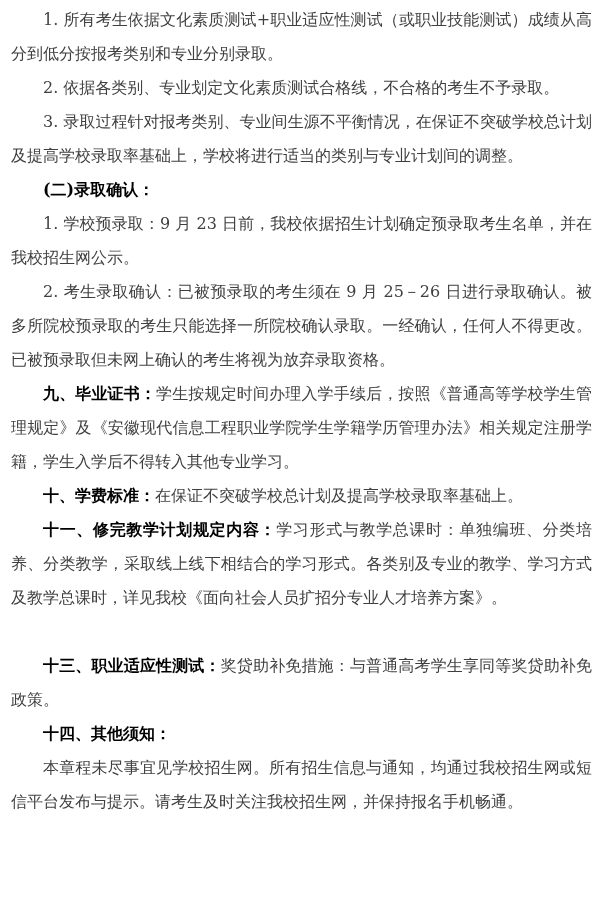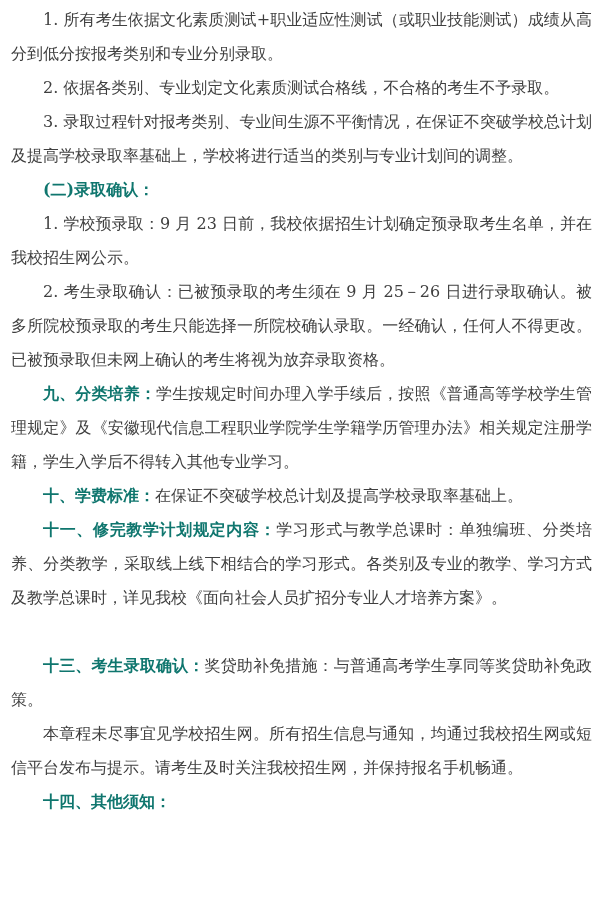--- a/index.html
+++ b/index.html
@@ -22,41 +22,41 @@
     color: #3f3f3f;
   }
   .para {
     margin: 0;
     text-indent: 2em;
     text-align: justify;
     word-break: break-all;
   }
   .para b {
     font-weight: bold;
-    color: #0f766e;
+    color: #000000;
   }
   .para.block-indent {
     margin-left: 2em;
     text-indent: 0;
   }
   .para.blank {
     height: 34px;
     text-indent: 0;
   }
 </style>
 </head>
 <body>
 
 <div class="doc" id="document-body">
     <p class="para"><span>1. 所有考生依据文化素质测试+职业适应性测试（或职业技能测试）成绩从高分到低分按报考类别和专业分别录取。</span></p>
     <p class="para"><span>2. 依据各类别、专业划定文化素质测试合格线，不合格的考生不予录取。</span></p>
     <p class="para"><span>3. 录取过程针对报考类别、专业间生源不平衡情况，在保证不突破学校总计划及提高学校录取率基础上，学校将进行适当的类别与专业计划间的调整。</span></p>
     <p class="para"><b>(二)录取确认：</b></p>
     <p class="para"><span>1. 学校预录取：9 月 23 日前，我校依据招生计划确定预录取考生名单，并在我校招生网公示。</span></p>
     <p class="para"><span>2. 考生录取确认：已被预录取的考生须在 9 月 25－26 日进行录取确认。被多所院校预录取的考生只能选择一所院校确认录取。一经确认，任何人不得更改。已被预录取但未网上确认的考生将视为放弃录取资格。</span></p>
-    <p class="para"><b>九、分类培养：</b><span>学生按规定时间办理入学手续后，按照《普通高等学校学生管理规定》及《安徽现代信息工程职业学院学生学籍学历管理办法》相关规定注册学籍，学生入学后不得转入其他专业学习。</span></p>
+    <p class="para"><b>九、毕业证书：</b><span>学生按规定时间办理入学手续后，按照《普通高等学校学生管理规定》及《安徽现代信息工程职业学院学生学籍学历管理办法》相关规定注册学籍，学生入学后不得转入其他专业学习。</span></p>
     <p class="para"><b>十、学费标准：</b><span>在保证不突破学校总计划及提高学校录取率基础上。</span></p>
     <p class="para"><b>十一、修完教学计划规定内容：</b><span>学习形式与教学总课时：单独编班、分类培养、分类教学，采取线上线下相结合的学习形式。各类别及专业的教学、学习方式及教学总课时，详见我校《面向社会人员扩招分专业人才培养方案》。</span></p>
     <p class="para blank"></p>
-    <p class="para"><b>十三、考生录取确认：</b><span>奖贷助补免措施：与普通高考学生享同等奖贷助补免政策。</span></p>
+    <p class="para"><b>十三、职业适应性测试：</b><span>奖贷助补免措施：与普通高考学生享同等奖贷助补免政策。</span></p>
+    <p class="para"><b>十四、其他须知：</b></p>
     <p class="para"><span>本章程未尽事宜见学校招生网。所有招生信息与通知，均通过我校招生网或短信平台发布与提示。请考生及时关注我校招生网，并保持报名手机畅通。</span></p>
-    <p class="para"><b>十四、其他须知：</b></p>
   </div>
 
 </body></html>

